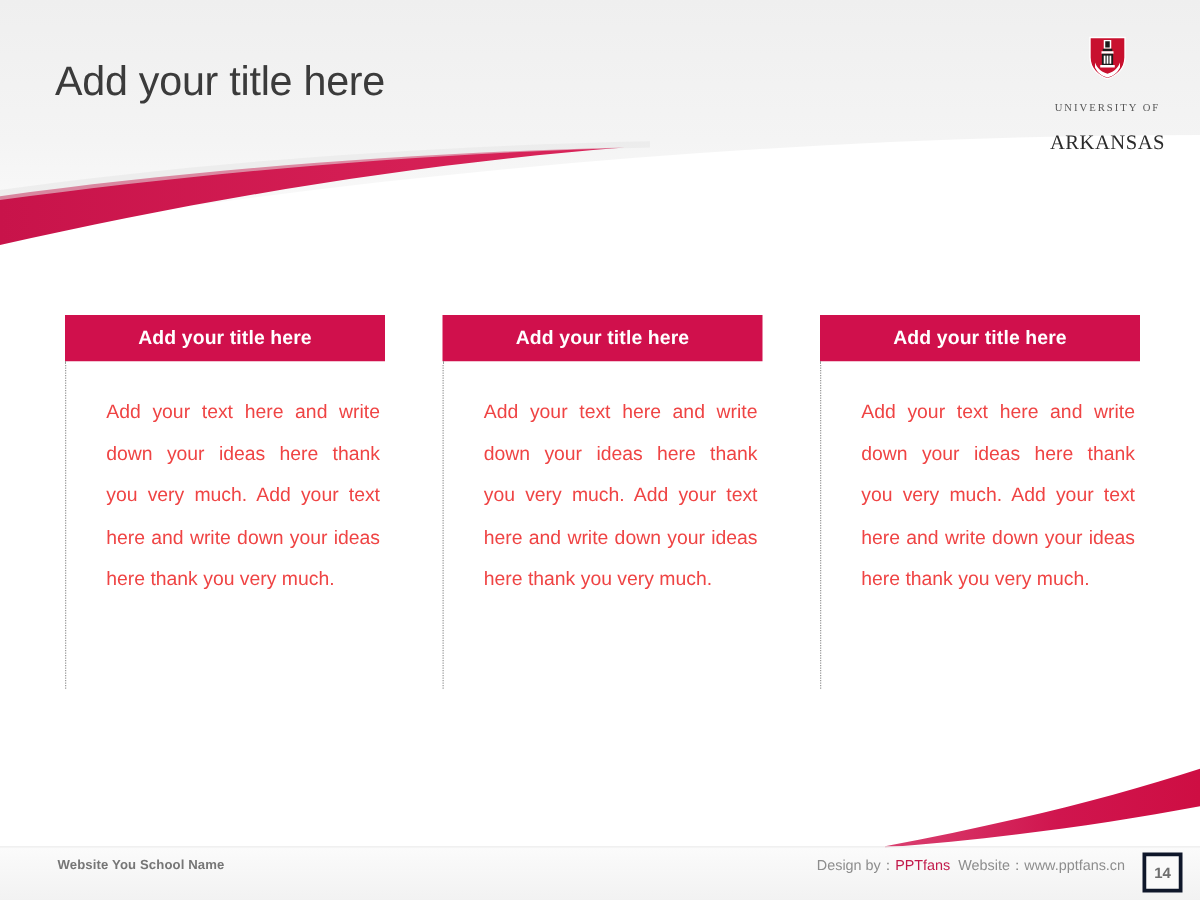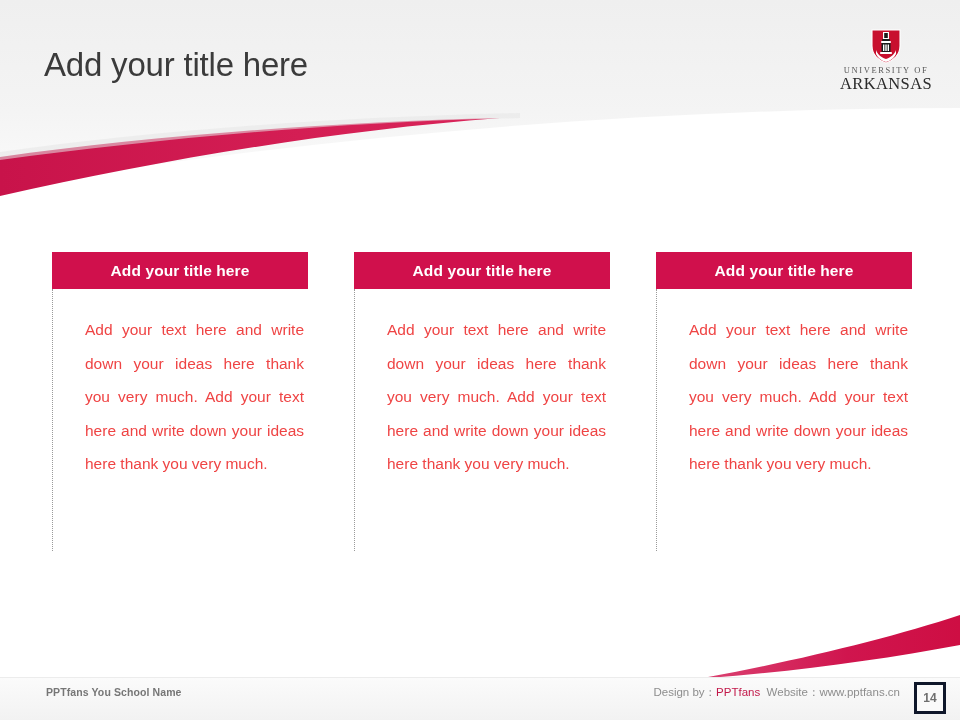--- a/index.html
+++ b/index.html
@@ -63,28 +63,29 @@
     margin-top: 2px;
     text-align: center;
     line-height: 1;
   }
   #logo .logo-line1 {
     display: block;
     font-family: "Liberation Serif", serif;
     font-size: 8.5px;
     letter-spacing: 1.6px;
     color: #585858;
+    margin-top: 16px;
   }
   #logo .logo-line2 {
     display: block;
     font-family: "Liberation Serif", serif;
     font-size: 16.5px;
     letter-spacing: 0.4px;
     color: #2b2b2b;
-    margin-top: 1px;
+    margin-top: 15px;
   }
 
   
   #columns {
     position: absolute;
     left: 52px;
     top: 252px;
     width: 860px;
     display: flex;
     justify-content: space-between;
@@ -263,21 +264,21 @@
       <div class="card-body">
         <div class="card-text">Add your text here and write down your ideas here thank you very much. Add your text here and write down your ideas here thank you very much.</div>
       </div>
     </div>
 
   </div>
 
   <div id="footer"></div>
   <div id="footer-rule"></div>
 
-  <div id="footer-school">PPTfans You School Name</div>
+  <div id="footer-school">Website You School Name</div>
 
   <div id="footer-credit">
     <span>Design by：</span><span class="brand">PPTfans</span>&nbsp;&nbsp;<span>Website：</span><span>www.pptfans.cn</span>
   </div>
 
   <div id="page-number-box">
     <span class="num">14</span>
   </div>
 
 </div>

